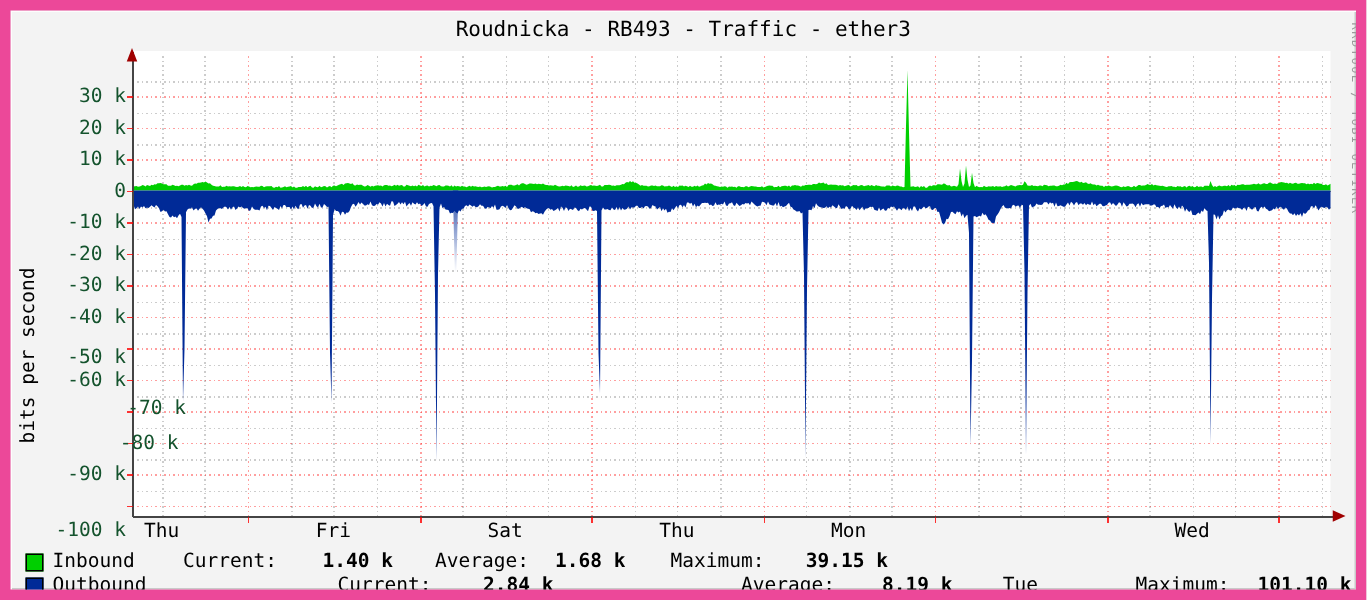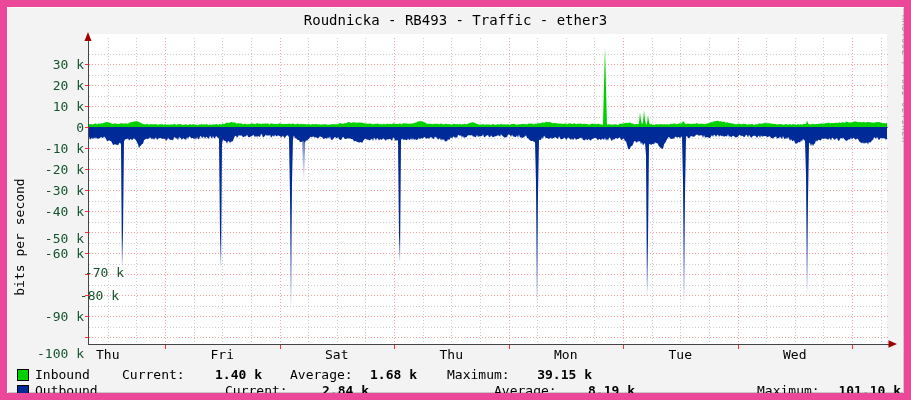--- a/index.html
+++ b/index.html
@@ -137,21 +137,21 @@
       <div class="ytick" style="top: 280.5px; padding-left: 35px;">-80 k</div>
       <div class="ytick" style="top: 301.5px;">-90 k</div>
       <div class="ytick" style="top: 339px;">-100 k</div>
     </div>
   <div id="xticks">
       <div class="xtick" style="left: 100.75px;">Thu</div>
       <div class="xtick" style="left: 215.25px;">Fri</div>
       <div class="xtick" style="left: 329.75px; text-align: right;">Sat</div>
       <div class="xtick" style="left: 444.25px;">Thu</div>
       <div class="xtick" style="left: 558.75px; text-align: right;">Mon</div>
-      <div class="xtick" style="left: 673.25px;">Tue</div>
+      <div class="xtick" style="left: 673.25px; margin-top: 36px;">Tue</div>
       <div class="xtick" style="left: 787.75px;">Wed</div>
     </div>
   <div id="legend" class="leg">
       <div class="swatch" style="left: 10px; top: 362px; background: rgb(0, 207, 0);"></div>
       <span style="left: 28px; top: 360px;">Inbound</span>
       <span style="left: 115px; top: 360px;">Current:</span>
       <span class="val" style="left: 178px; top: 360px; width: 77px;">1.40 k</span>
       <span style="left: 283px; top: 360px;">Average:</span>
       <span class="val" style="left: 333px; top: 360px; width: 77px;">1.68 k</span>
       <span style="left: 440px; top: 360px;">Maximum:</span>

